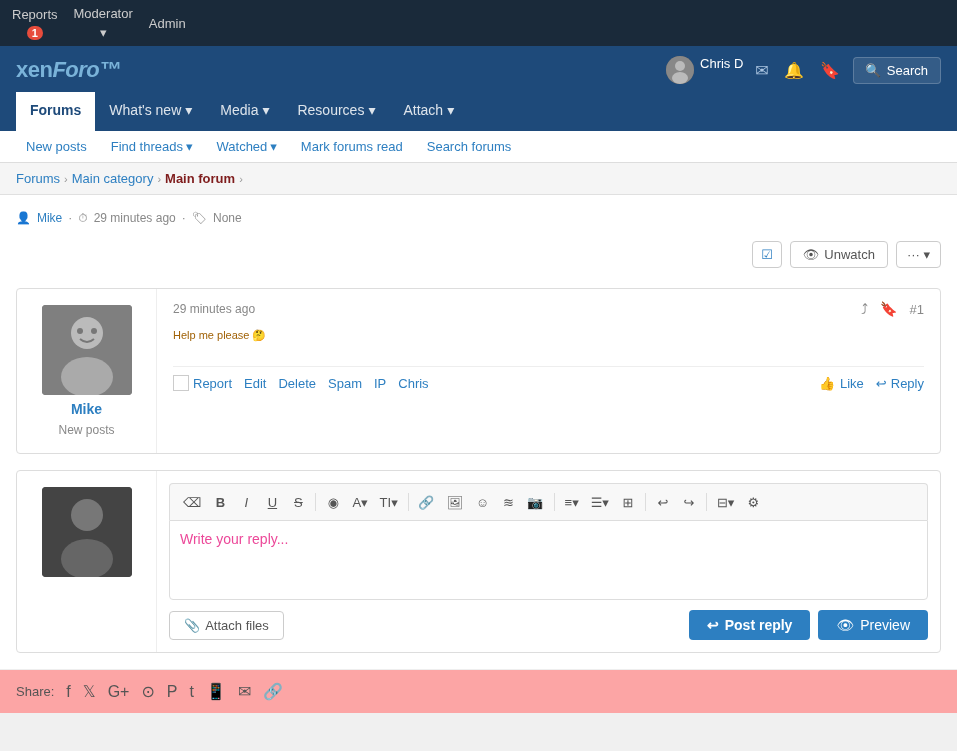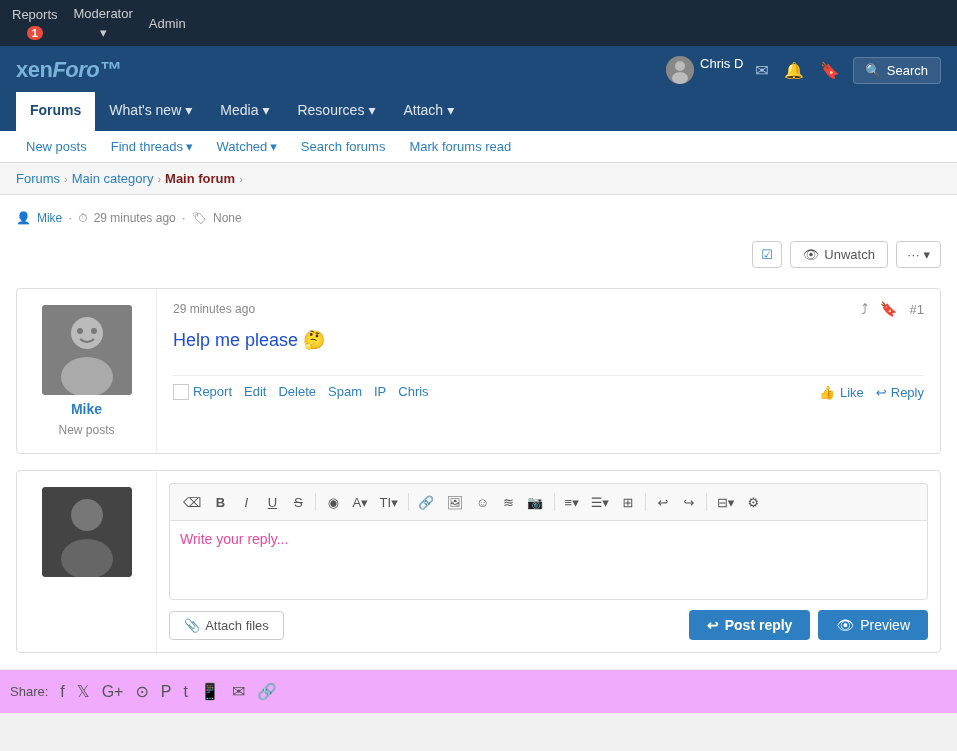--- a/index.html
+++ b/index.html
@@ -270,34 +270,34 @@
     .post-action-icon {
       color: #888;
       cursor: pointer;
       font-size: 14px;
     }
     .post-number {
       color: #888;
       font-size: 13px;
     }
     .post-body {
-      font-size: 18px;
+      font-size: 11px;
       margin-bottom: 24px;
-      color: #1d4ed8;
+      color: #a16207;
     }
     .post-footer {
       display: flex;
       justify-content: space-between;
       align-items: center;
       border-top: 1px solid #eee;
       padding-top: 8px;
     }
     .post-footer-left {
       display: flex;
-      align-items: flex-start;
+      align-items: center;
       gap: 4px;
     }
     .post-checkbox {
       width: 16px;
       height: 16px;
       border: 1px solid #ccc;
       cursor: pointer;
       display: inline-block;
     }
     .post-footer-actions {
@@ -446,22 +446,22 @@
       border-radius: 4px;
       cursor: pointer;
       font-size: 14px;
       display: flex;
       align-items: center;
       gap: 6px;
     }
 
     
     .share-bar {
-      background: #f0abfc;
-      padding: 12px 10px;
+      background: #fca5a5;
+      padding: 12px 16px;
       display: flex;
       align-items: center;
       gap: 12px;
       border-top: 1px solid #eee;
       font-size: 13px;
       color: #555;
     }
     .share-icon {
       color: #555;
       cursor: pointer;
@@ -543,24 +543,24 @@
   </span>
   <span class="sec-nav-item">
     <span>Find threads</span>
     <span>▾</span>
   </span>
   <span class="sec-nav-item">
     <span>Watched</span>
     <span>▾</span>
   </span>
   <span class="sec-nav-item">
-    <span>Search forums</span>
+    <span>Mark forums read</span>
   </span>
   <span class="sec-nav-item">
-    <span>Mark forums read</span>
+    <span>Search forums</span>
   </span>
 </div>
 
 <div class="breadcrumb">
   <a>Forums</a>
   <span class="breadcrumb-sep">›</span>
   <a>Main category</a>
   <span class="breadcrumb-sep">›</span>
   <span class="breadcrumb-current">Main forum</span>
   <span class="breadcrumb-sep">›</span>

